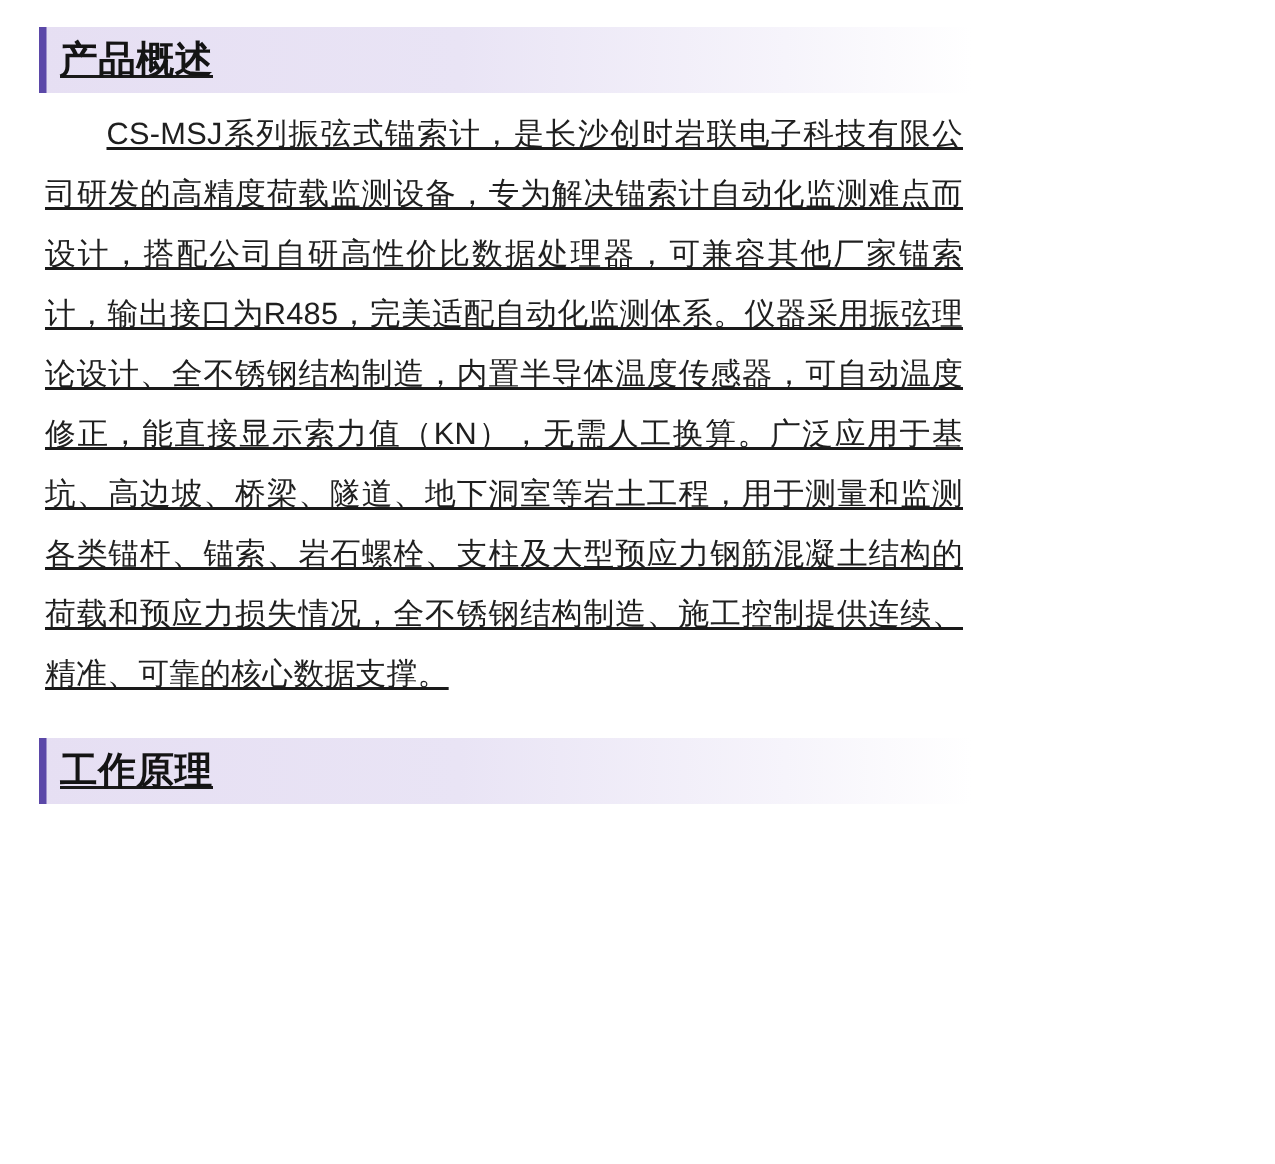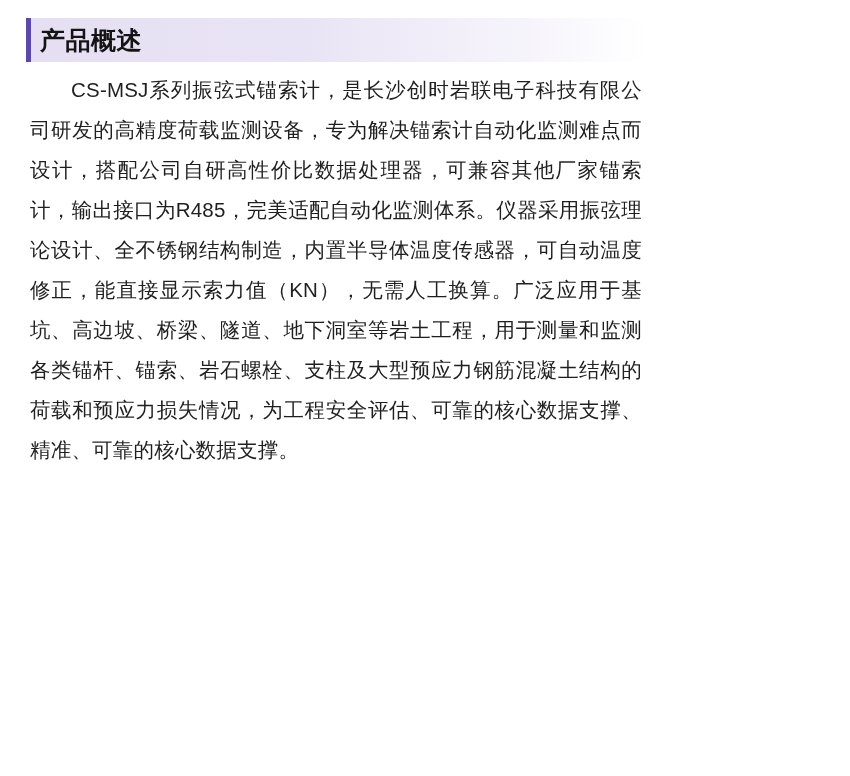--- a/index.html
+++ b/index.html
@@ -13,20 +13,21 @@
     font-family: "Liberation Sans", "DejaVu Sans", sans-serif;
     color: #1a1a1a;
     overflow: hidden;
   }
   .page {
     width: 674px;
     height: 776px;
     box-sizing: border-box;
     padding: 18px 26px 0 26px;
     position: relative;
+    text-decoration: underline;
   }
   .section {
     margin: 0 0 6px 0;
   }
   .section-heading {
     position: relative;
     display: block;
     box-sizing: border-box;
     height: 44px;
     line-height: 44px;
@@ -62,19 +63,20 @@
     margin-top: 22px;
   }
 </style>
 </head>
 <body>
 
 <div class="page">
 
   <div class="section">
     <h2 class="section-heading">产品概述</h2>
-    <p class="body-text">CS-MSJ系列振弦式锚索计，是长沙创时岩联电子科技有限公司研发的高精度荷载监测设备，专为解决锚索计自动化监测难点而设计，搭配公司自研高性价比数据处理器，可兼容其他厂家锚索计，输出接口为R485，完美适配自动化监测体系。仪器采用振弦理论设计、全不锈钢结构制造，内置半导体温度传感器，可自动温度修正，能直接显示索力值（KN），无需人工换算。广泛应用于基坑、高边坡、桥梁、隧道、地下洞室等岩土工程，用于测量和监测各类锚杆、锚索、岩石螺栓、支柱及大型预应力钢筋混凝土结构的荷载和预应力损失情况，为工程安全评估、可靠的核心数据支撑、精准、可靠的核心数据支撑。</p>
+    <p class="body-text">CS-MSJ系列振弦式锚索计，是长沙创时岩联电子科技有限公司研发的高精度荷载监测设备，专为解决锚索计自动化监测难点而设计，搭配公司自研高性价比数据处理器，可兼容其他厂家锚索计，输出接口为R485，完美适配自动化监测体系。仪器采用振弦理论设计、全不锈钢结构制造，内置半导体温度传感器，可自动温度修正，能直接显示索力值（KN），无需人工换算。广泛应用于基坑、高边坡、桥梁、隧道、地下洞室等岩土工程，用于测量和监测各类锚杆、锚索、岩石螺栓、支柱及大型预应力钢筋混凝土结构的荷载和预应力损失情况，全不锈钢结构制造、施工控制提供连续、精准、可靠的核心数据支撑。</p>
   </div>
 
   <div class="section section-two">
+    <h2 class="section-heading">工作原理</h2>
   </div>
 
 </div>
 
 </body></html>

